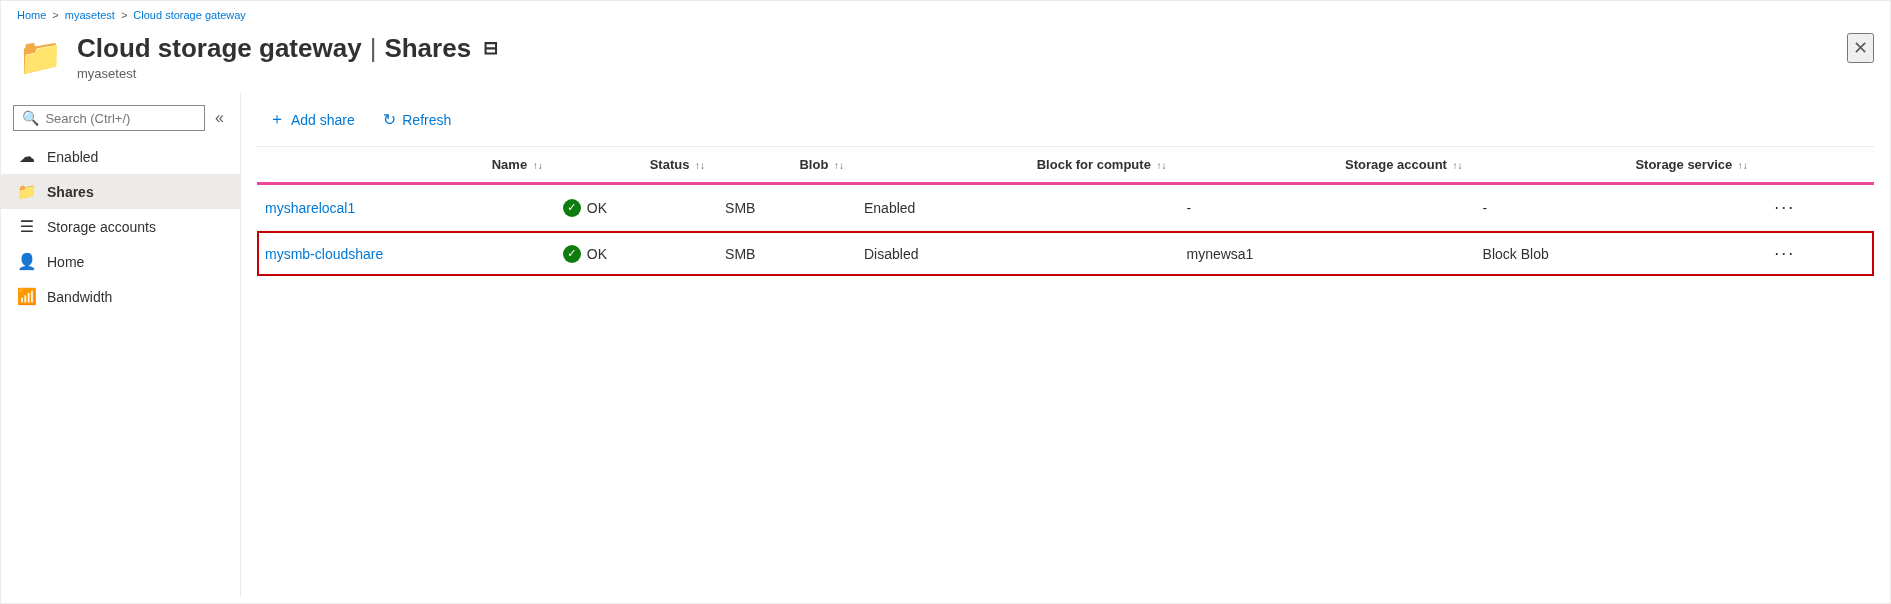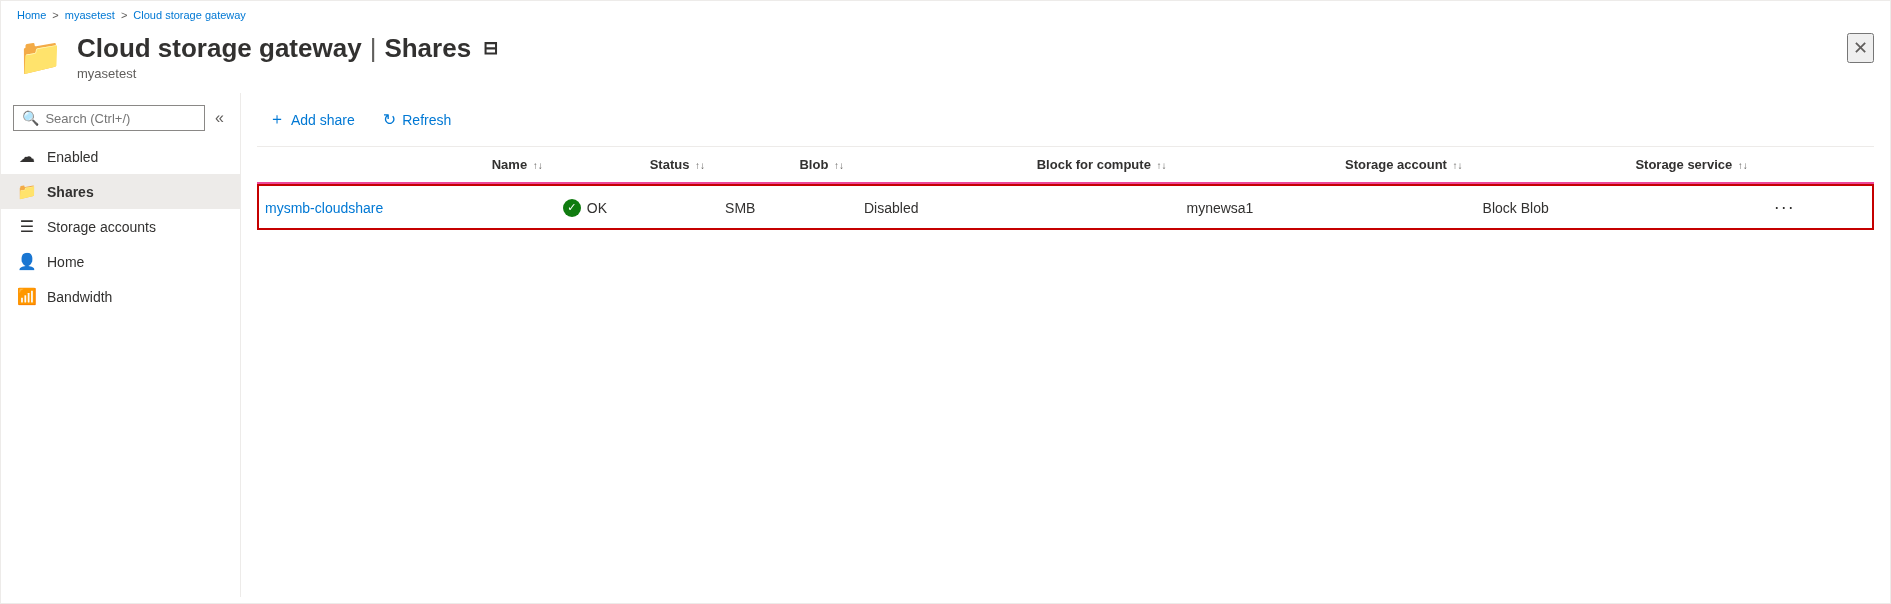--- a/index.html
+++ b/index.html
@@ -331,20 +331,36 @@
             <span class="sort-icon">↑↓</span>
           </th>
           <th>
             <span>Storage service</span>
             <span class="sort-icon">↑↓</span>
           </th>
           <th></th>
         </tr>
       </thead>
       <tbody id="table-body">
+      <tr>
+    <td style="color:#0078d4;cursor:pointer">mysharelocal1</td>
+    <td>
+      <div class="status-ok">
+        <div class="check-circle">✓</div>
+        <span>OK</span>
+      </div>
+    </td>
+    <td>SMB</td>
+    <td>Enabled</td>
+    <td>-</td>
+    <td>-</td>
+    <td>
+      <button class="more-btn">···</button>
+    </td>
+  </tr>
           <tr class="highlighted">
     <td style="color:#0078d4;cursor:pointer">mysmb-cloudshare</td>
     <td>
       <div class="status-ok">
         <div class="check-circle">✓</div>
         <span>OK</span>
       </div>
     </td>
     <td>SMB</td>
     <td>Disabled</td>

